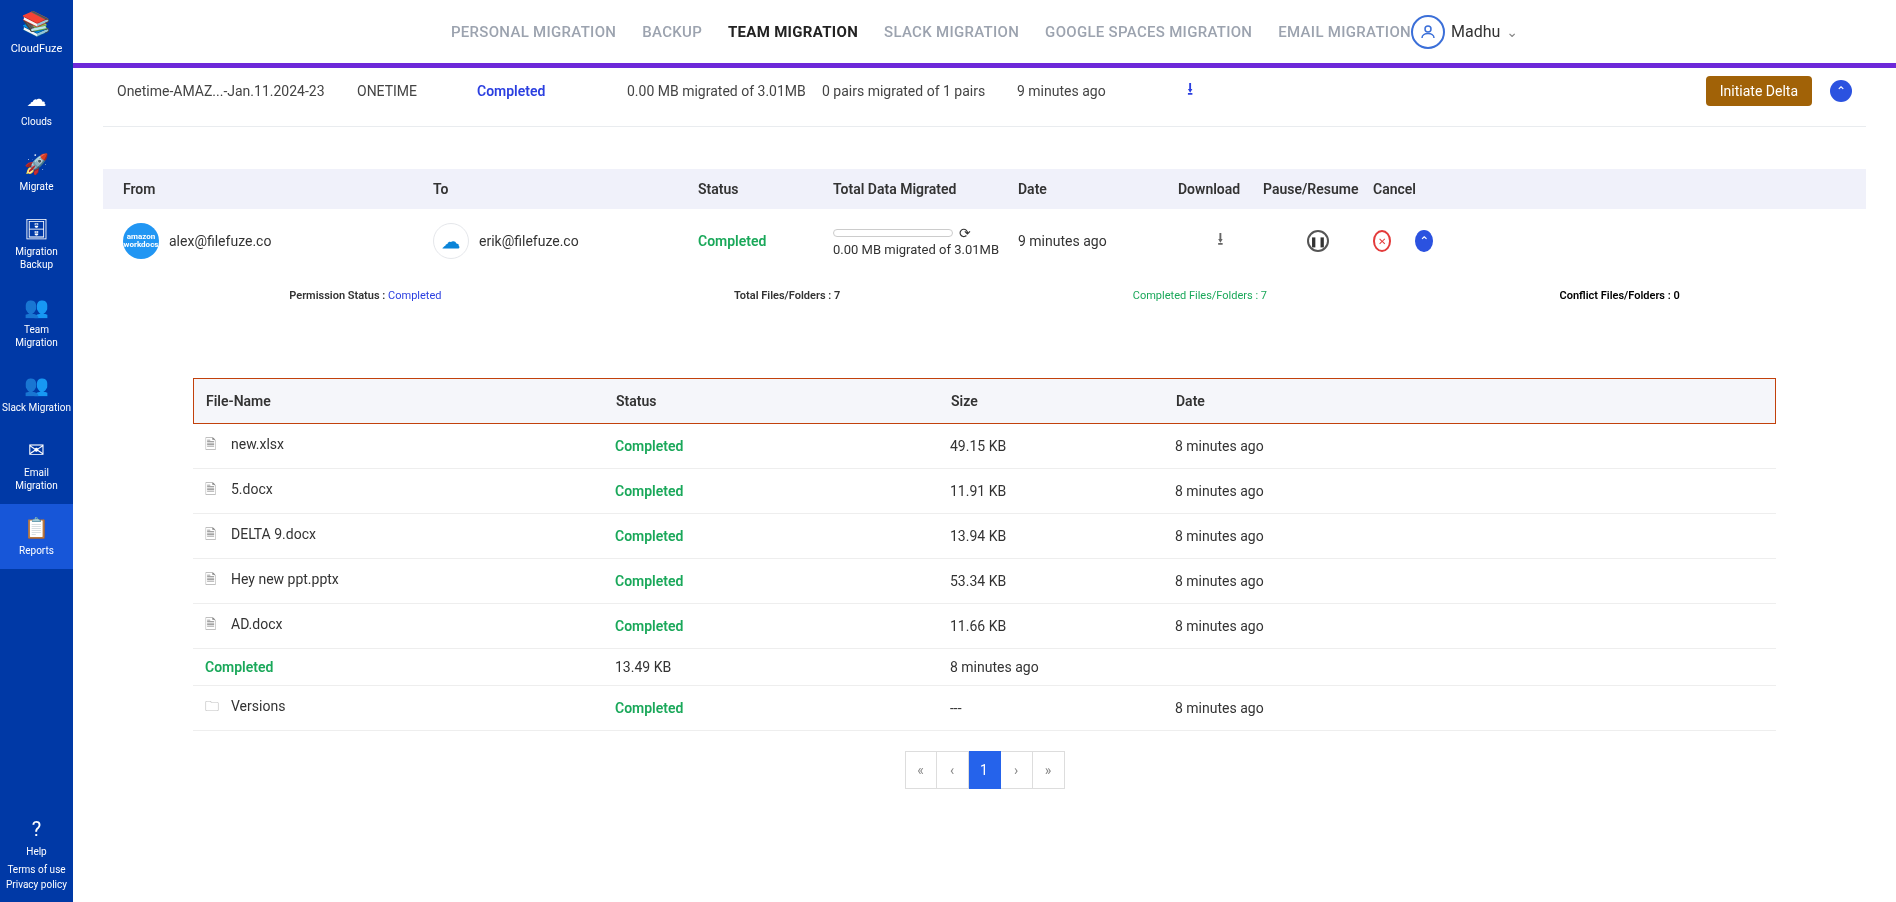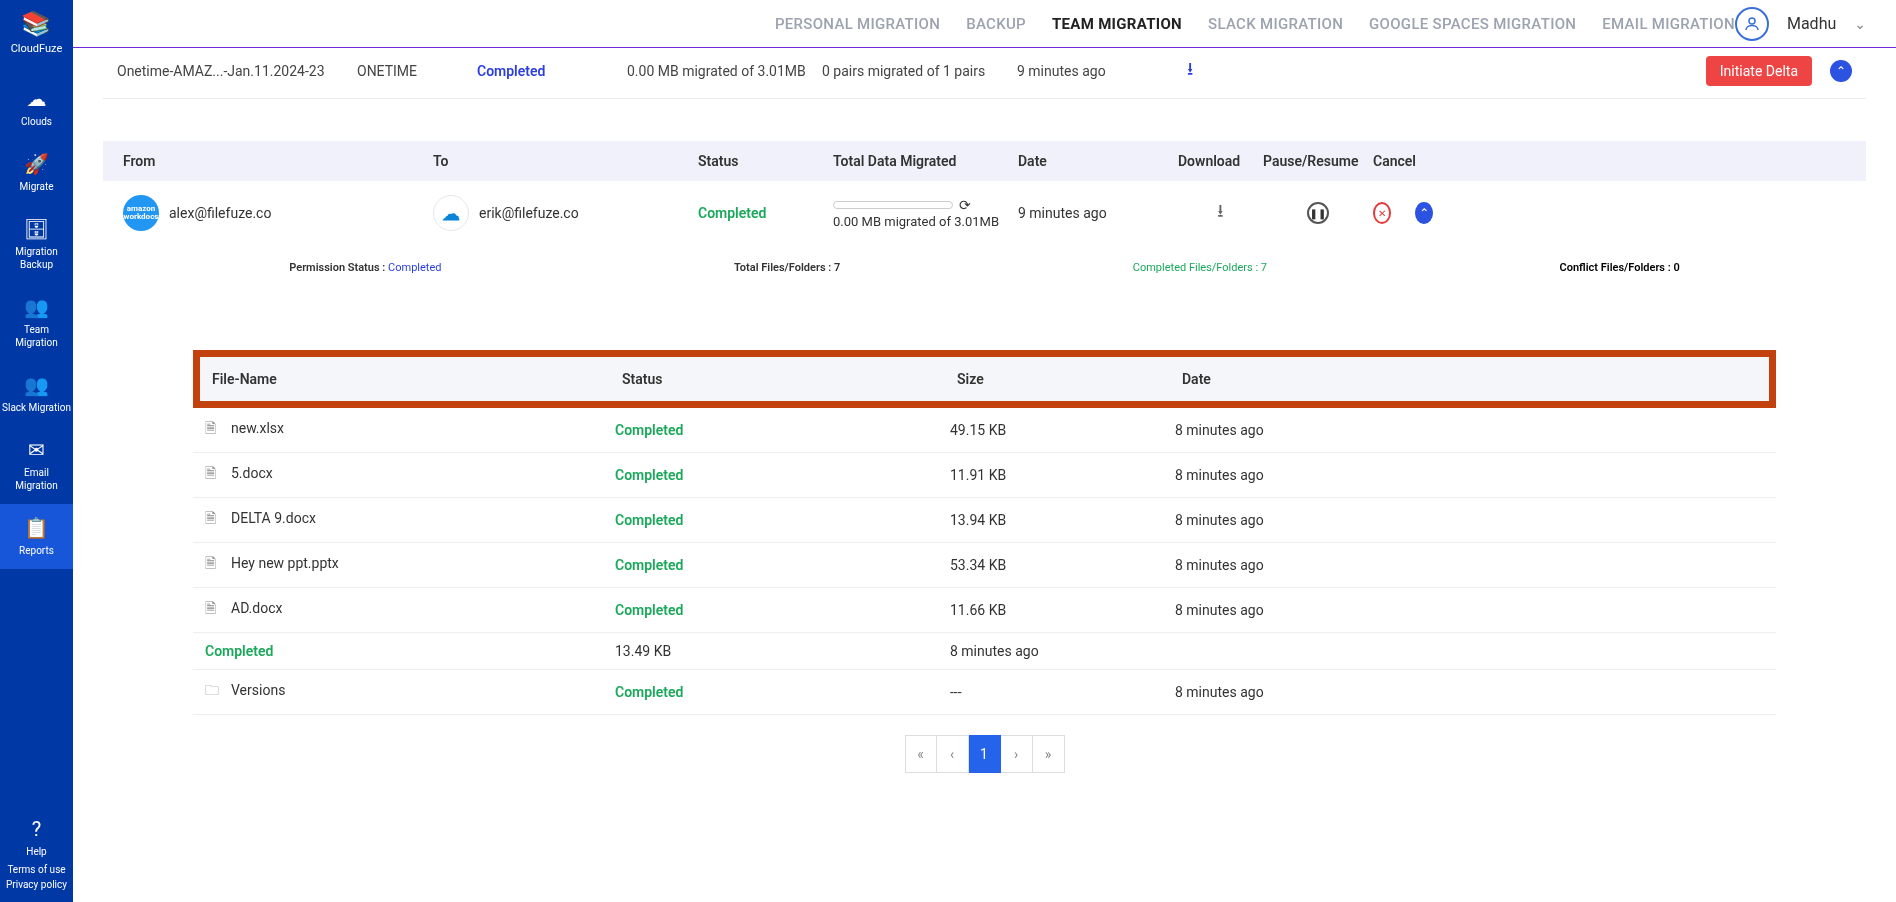--- a/index.html
+++ b/index.html
@@ -16,36 +16,36 @@
 .nav-icon { font-size: 20px; margin-bottom: 4px; }
 .nav-label { font-size: 10px; line-height: 1.3; }
 .sidebar-footer { margin-top: auto; width: 100%; text-align: center; padding-bottom: 10px; }
 .sidebar-footer .nav-item { padding: 4px 2px; }
 .sidebar-footer .footer-link { font-size: 10px; padding: 2px 0; }
 
 
 .main { flex: 1; display: flex; flex-direction: column; }
 
 
-.topbar { display: flex; align-items: center; justify-content: flex-end; padding: 0 30px; height: 48px; border-bottom: 1px solid #6d28d9; }
+.topbar { display: flex; align-items: center; justify-content: center; padding: 0 30px; height: 68px; border-bottom: 5px solid #6d28d9; }
 .tabs { display: flex; gap: 26px; }
 .tab { font-size: 15px; color: #9ca3af; cursor: pointer; font-weight: 500; letter-spacing: 0.3px; }
 .tab.active { color: #222; font-weight: 700; }
-.user { display: flex; align-items: center; gap: 18px; }
+.user { display: flex; align-items: center; gap: 6px; }
 .avatar { width: 34px; height: 34px; border: 2px solid #3b6fd8; border-radius: 50%; display: flex; align-items: center; justify-content: center; color: #3b6fd8; }
 .username { font-size: 16px; color: #333; }
 
 
 .content { padding: 0 30px 30px 30px; }
 
 
-.summary-row { display: grid; grid-template-columns: 240px 120px 150px 195px 195px 170px 120px auto; align-items: center; padding: 8px 14px 12px 14px; border-bottom: 1px solid #e9ecef; }
+.summary-row { display: grid; grid-template-columns: 240px 120px 150px 195px 195px 170px 120px auto; align-items: center; padding: 8px 14px 20px 14px; border-bottom: 1px solid #e9ecef; }
 .summary-row .label { font-size: 14px; color: #444; }
 .status-completed-blue { color: #2b3fe0; font-weight: 600; }
-.delta-btn { background: #ef4444; color: #fff; padding: 7px 14px; border-radius: 4px; font-size: 14px; display: inline-block; }
+.delta-btn { background: #a16207; color: #fff; padding: 7px 14px; border-radius: 4px; font-size: 14px; display: inline-block; }
 .dl-icon { color: #2b3fe0; font-size: 18px; cursor: pointer; }
 .chevron-circle { width: 22px; height: 22px; background: #2b52e0; color: #fff; border-radius: 50%; display: inline-flex; align-items: center; justify-content: center; font-size: 12px; cursor: pointer; }
 
 
 .detail-panel { margin-top: 42px; }
 .detail-header { display: grid; grid-template-columns: 310px 265px 135px 185px 160px 85px 110px 60px; background: #f0f1fa; padding: 12px 20px; font-weight: 600; font-size: 14px; }
 .detail-row { display: grid; grid-template-columns: 310px 265px 135px 185px 160px 85px 110px 60px; align-items: center; padding: 14px 20px; }
 .cloud-badge { width: 36px; height: 36px; border-radius: 50%; display: inline-flex; align-items: center; justify-content: center; margin-right: 10px; font-size: 18px; font-weight: bold; }
 .aws-badge { background: #2196f3; color: #fff; font-size: 8px; text-align: center; line-height: 1; }
 .onedrive-badge { background: #fff; border: 1px solid #e5e7eb; color: #0a84d8; }
@@ -59,21 +59,21 @@
 
 .stats-bar { display: flex; justify-content: space-around; padding: 16px 40px; font-size: 11px; }
 .stats-bar .perm-label { font-weight: 600; }
 .stats-bar .perm-val { color: #2b3fe0; }
 .stats-bar .total-ff { font-weight: 600; }
 .stats-bar .completed-ff { color: #1aa85a; font-weight: 400; }
 .stats-bar .conflict-ff { color: #000000; font-weight: 600; }
 
 
 .files-table { margin: 60px 90px 0 90px; }
-.files-header { display: grid; grid-template-columns: 410px 335px 225px auto; background: #f5f6fa; padding: 14px 12px; font-weight: 600; font-size: 14px; border: 7px solid #c2410c; }
+.files-header { display: grid; grid-template-columns: 410px 335px 225px auto; background: #f5f6fa; padding: 14px 12px; font-weight: 600; font-size: 14px; border: 1px solid #c2410c; }
 .file-row { display: grid; grid-template-columns: 410px 335px 225px auto; padding: 10px 12px; border-bottom: 1px solid #eee; font-size: 14px; align-items: center; }
 .file-icon { color: #888; margin-right: 10px; font-size: 14px; display: inline-block; width: 16px; }
 .file-status { color: #1aa85a; font-weight: 600; }
 
 
 .pagination { display: flex; justify-content: center; margin-top: 20px; }
 .page-btn { min-width: 32px; height: 38px; border: 1px solid #ddd; background: #fff; display: flex; align-items: center; justify-content: center; cursor: pointer; color: #888; font-size: 14px; }
 .page-btn.active { background: #2563eb; color: #fff; border-color: #2563eb; }
 .page-btn + .page-btn { border-left: none; }
 </style>

